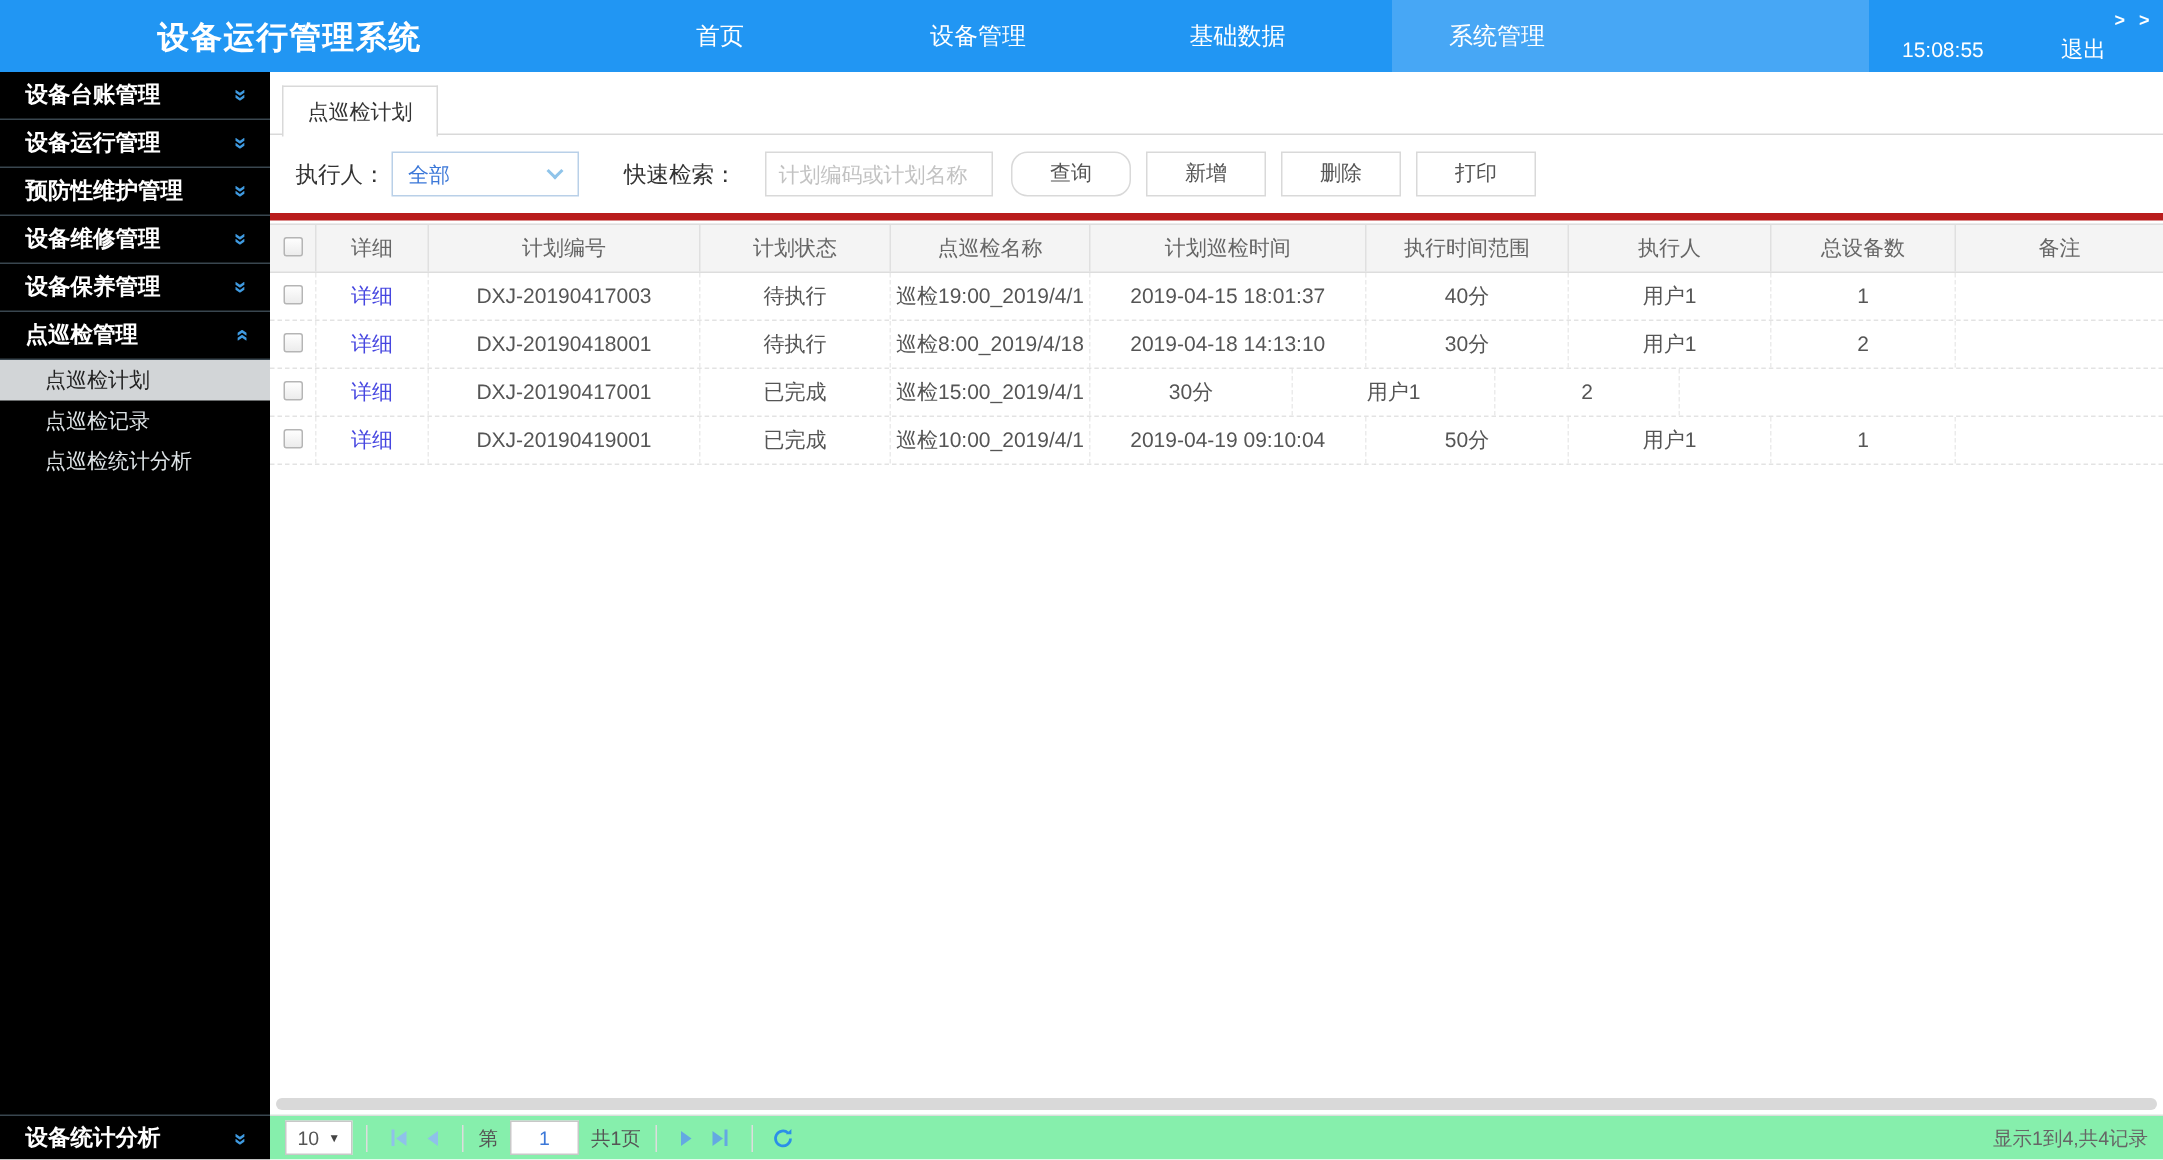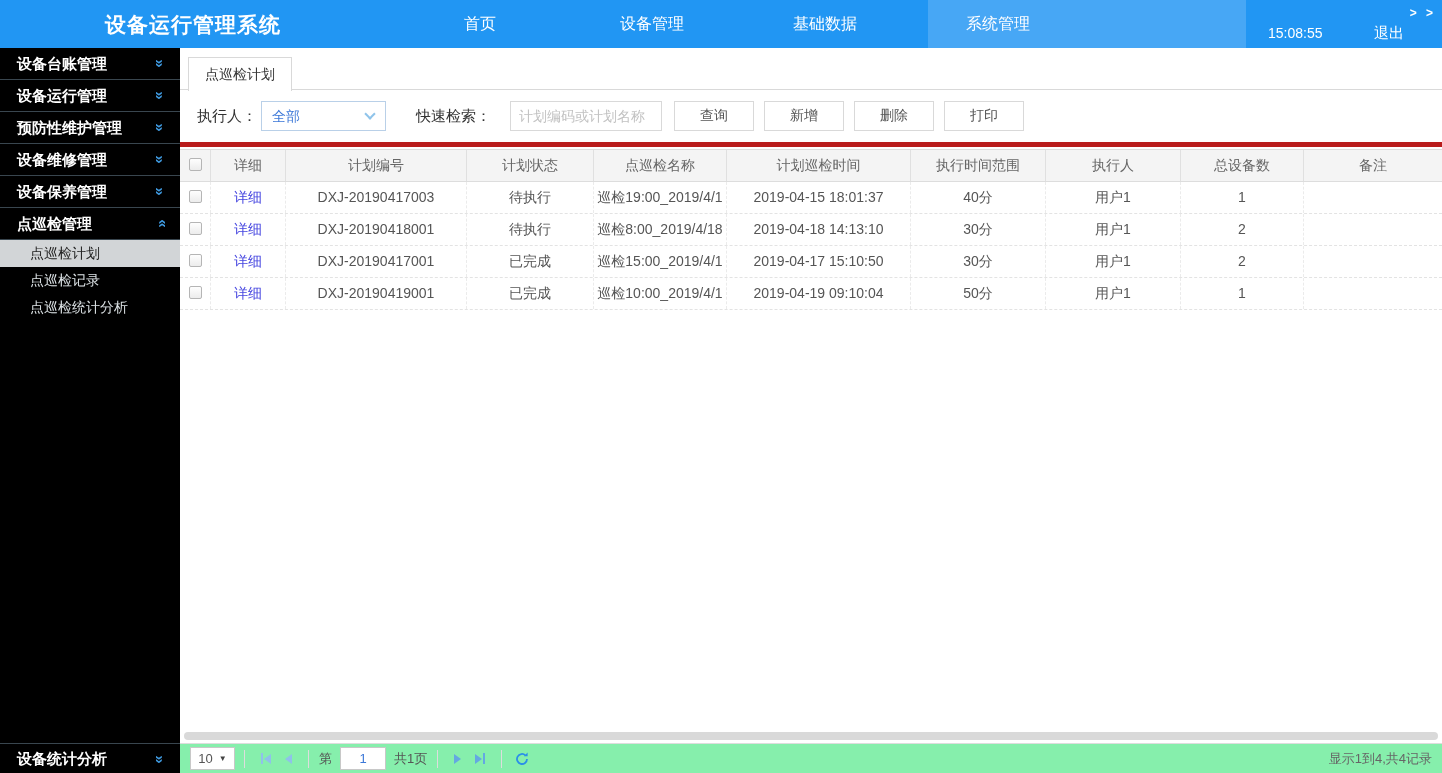--- a/index.html
+++ b/index.html
@@ -49,21 +49,21 @@
   .select { position:relative; width:125px; height:30px; border:1px solid #b9d0e8; background:#fff;
     margin-left:4px; line-height:28px; padding-left:10px; font-size:14px; color:#3c78d8; cursor:pointer; }
   .sel-chev { position:absolute; right:11px; top:8px; width:8px; height:8px;
     border-right:2px solid #8fc4ea; border-bottom:2px solid #8fc4ea; transform:rotate(45deg); }
   .search-input { width:152px; height:30px; border:1px solid #d9d9d9; margin-left:19px; padding:0 8px;
     font-size:14px; color:#333; outline:none; font-family:inherit; }
   .search-input::placeholder { color:#c2c2c2; }
   .btn { width:80px; height:30px; border:1px solid #d9d9d9; background:#fff; color:#555;
     font-size:14px; margin-left:10px; cursor:pointer; font-family:inherit; }
   #action-buttons { display:flex; }
-  #action-buttons .btn:first-child { margin-left:12px; }
+  #action-buttons .btn:first-child { margin-left:12px;border-radius:11px; }
 
   
   .grid { flex:1; overflow:hidden; font-size:14px; color:#555; }
   .ghead { display:flex; margin-top:2px; height:33px; line-height:31px; background:#f4f4f4;
     border-top:1px solid #ddd; border-bottom:1px solid #ddd; color:#666; }
   .ghead .cell { border-right:1px solid #e0e0e0; }
   .grow { display:flex; height:32px; line-height:31px; border-bottom:1px dashed #e3e3e3; background:#fff; }
   .grow .cell { border-right:1px dashed #ebebeb; }
   .cell { flex:none; text-align:center; overflow:hidden; white-space:nowrap; }
   .cell.last { flex:1; border-right:none; }
@@ -187,21 +187,20 @@
             <div class="cell w7">用户1</div>
             <div class="cell w8">2</div>
             <div class="cell last"></div>
           </div>
           <div class="grow">
             <div class="cell w0"><span class="cb"></span></div>
             <div class="cell w1"><span class="detail-link">详细</span></div>
             <div class="cell w2">DXJ-20190417001</div>
             <div class="cell w3">已完成</div>
             <div class="cell w4">巡检15:00_2019/4/1</div>
-            <div class="cell w5">2019-04-17 15:10:50</div>
             <div class="cell w6">30分</div>
             <div class="cell w7">用户1</div>
             <div class="cell w8">2</div>
             <div class="cell last"></div>
           </div>
           <div class="grow">
             <div class="cell w0"><span class="cb"></span></div>
             <div class="cell w1"><span class="detail-link">详细</span></div>
             <div class="cell w2">DXJ-20190419001</div>
             <div class="cell w3">已完成</div>

